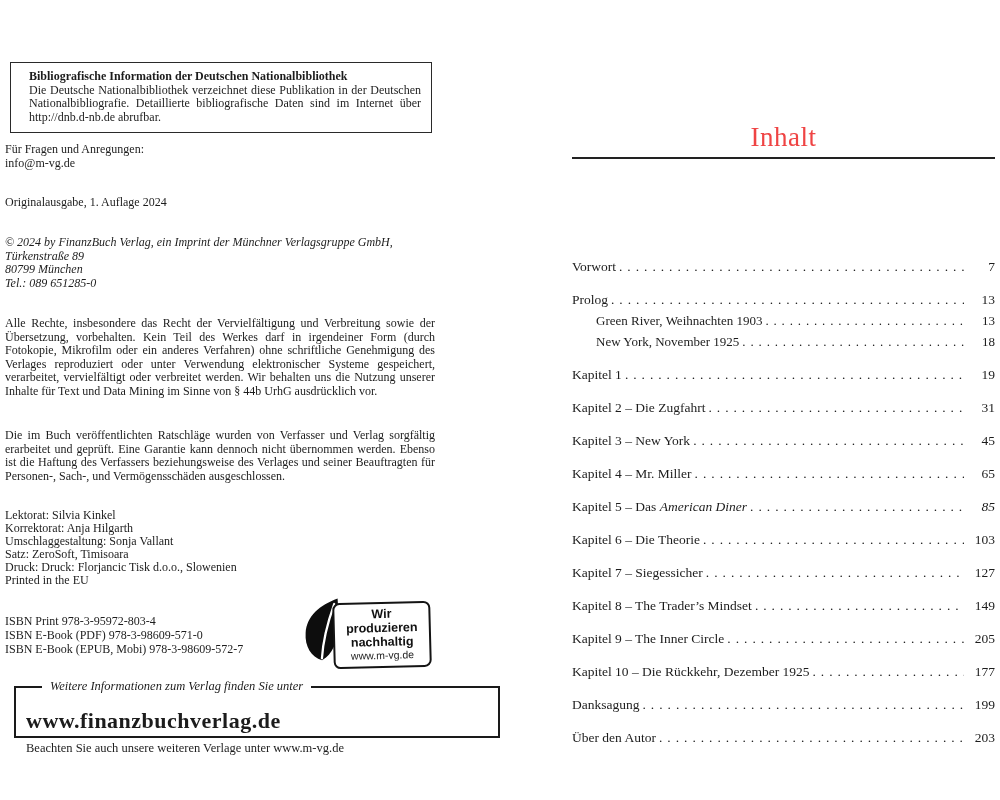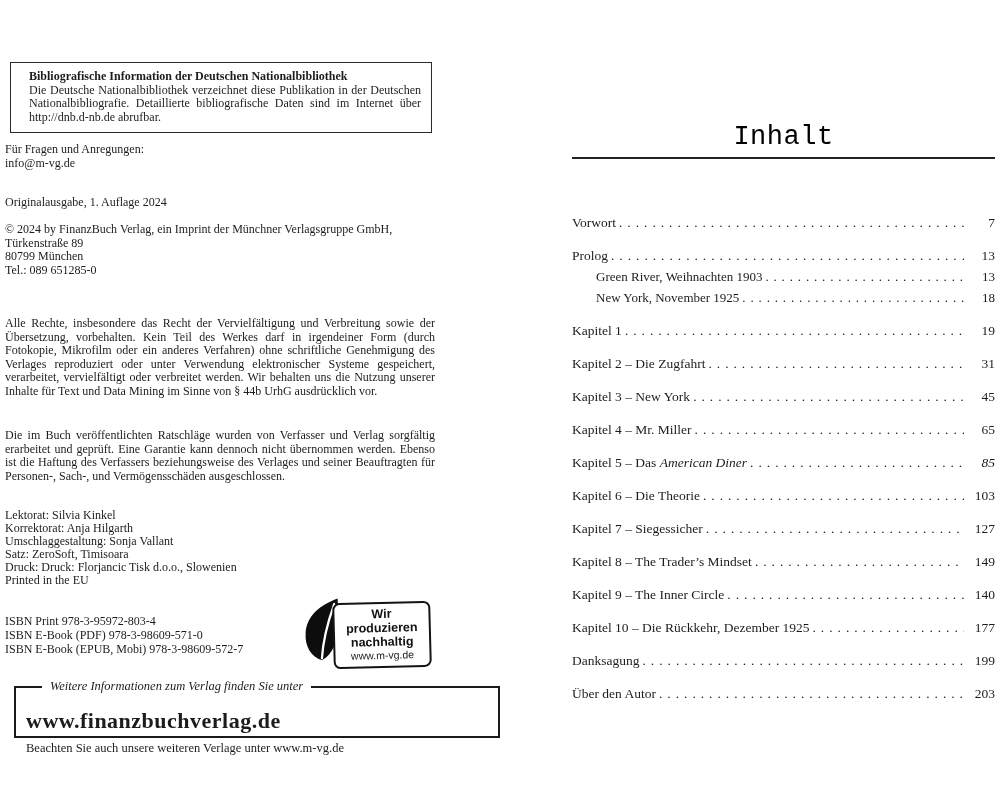--- a/index.html
+++ b/index.html
@@ -13,21 +13,21 @@
   .bib-box {
     position:absolute; left:10px; top:62px; width:422px;
     border:1.5px solid #2a2a2a; padding:7px 10px 8px 18px;
     font-size:12px; line-height:13.5px;
   }
   .bib-box .bold { font-weight:bold; }
   .just { text-align:justify; }
   .blk { position:absolute; left:5px; width:430px; font-size:12px; line-height:13.5px; }
   .contact   { top:143px; }
   .edition   { top:196px; }
-  .copyright { top:223px; }
+  .copyright { top:236px;font-style:italic; }
   .rights    { top:317px; }
   .disclaimer{ top:429px; }
   .credits   { top:509px; line-height:13px; }
   .isbn      { top:614px; line-height:14px; }
   
   .eco { position:absolute; left:300px; top:596px; width:135px; height:68px; }
   .eco-leaf { position:absolute; left:0; top:2px; width:46px; height:64px; transform:rotate(-4deg); }
   .eco-box {
     position:absolute; left:33px; top:6px; width:98px;
     border:2px solid #141414; border-radius:7px; padding:3px 4px 4px 4px;
@@ -44,29 +44,29 @@
   .pub-tag {
     position:absolute; left:26px; top:-9px; background:#fff; padding:0 8px;
     font-style:italic; font-size:12.5px; white-space:nowrap;
   }
   .pub-url { font-weight:bold; font-size:22px; line-height:24px; letter-spacing:0.5px; margin-top:15px; }
   .pub-note { font-size:12.5px; margin-top:8px; }
   
   .page-right { position:absolute; left:572px; top:0; width:423px; height:800px; }
   .toc-title {
     position:absolute; left:0; top:122px; width:423px; text-align:center;
-    font-family:Liberation Mono, monospace; font-size:27px; font-weight:400;
-    letter-spacing:0.5px; color:#000000;
+    font-family:Liberation Serif, serif; font-size:27px; font-weight:400;
+    letter-spacing:0.5px; color:#ef4444;
   }
   .toc-rule { position:absolute; left:0; top:157px; width:423px; border-top:2px solid #222; }
   .toc { position:absolute; left:0; top:212px; width:423px; font-size:13.5px; }
   .toc-row { display:flex; align-items:baseline; height:21px; line-height:21px; }
   .toc-row.gap { margin-top:12px; }
   .toc-row.sub { padding-left:24px; font-size:13px; }
-  .toc-label { white-space:nowrap; }
+  .toc-label { white-space:nowrap;margin-top:44px; }
   .toc-label .it { font-style:italic; }
   .leader { flex:1; overflow:hidden; white-space:nowrap; margin:0 5px 0 3px; color:#1c1c1c; }
   .leader::after { content:". . . . . . . . . . . . . . . . . . . . . . . . . . . . . . . . . . . . . . . . . . . . . . . . . . . . . . . . . . . . "; letter-spacing:0.8px; }
   .toc-page { min-width:26px; text-align:right; white-space:nowrap; }
   .toc-page.italic { font-style:italic; }
 </style>
 </head>
 <body>
 
 <div class="canvas">
@@ -206,21 +206,21 @@
 
       <div class="toc-row gap">
         <span class="toc-label"><span>Kapitel 8 – The Trader’s Mindset</span></span>
         <span class="leader"></span>
         <span class="toc-page">149</span>
       </div>
 
       <div class="toc-row gap">
         <span class="toc-label"><span>Kapitel 9 – The Inner Circle</span></span>
         <span class="leader"></span>
-        <span class="toc-page">140</span>
+        <span class="toc-page">205</span>
       </div>
 
       <div class="toc-row gap">
         <span class="toc-label"><span>Kapitel 10 – Die Rückkehr, Dezember 1925</span></span>
         <span class="leader"></span>
         <span class="toc-page">177</span>
       </div>
 
       <div class="toc-row gap">
         <span class="toc-label"><span>Danksagung</span></span>

